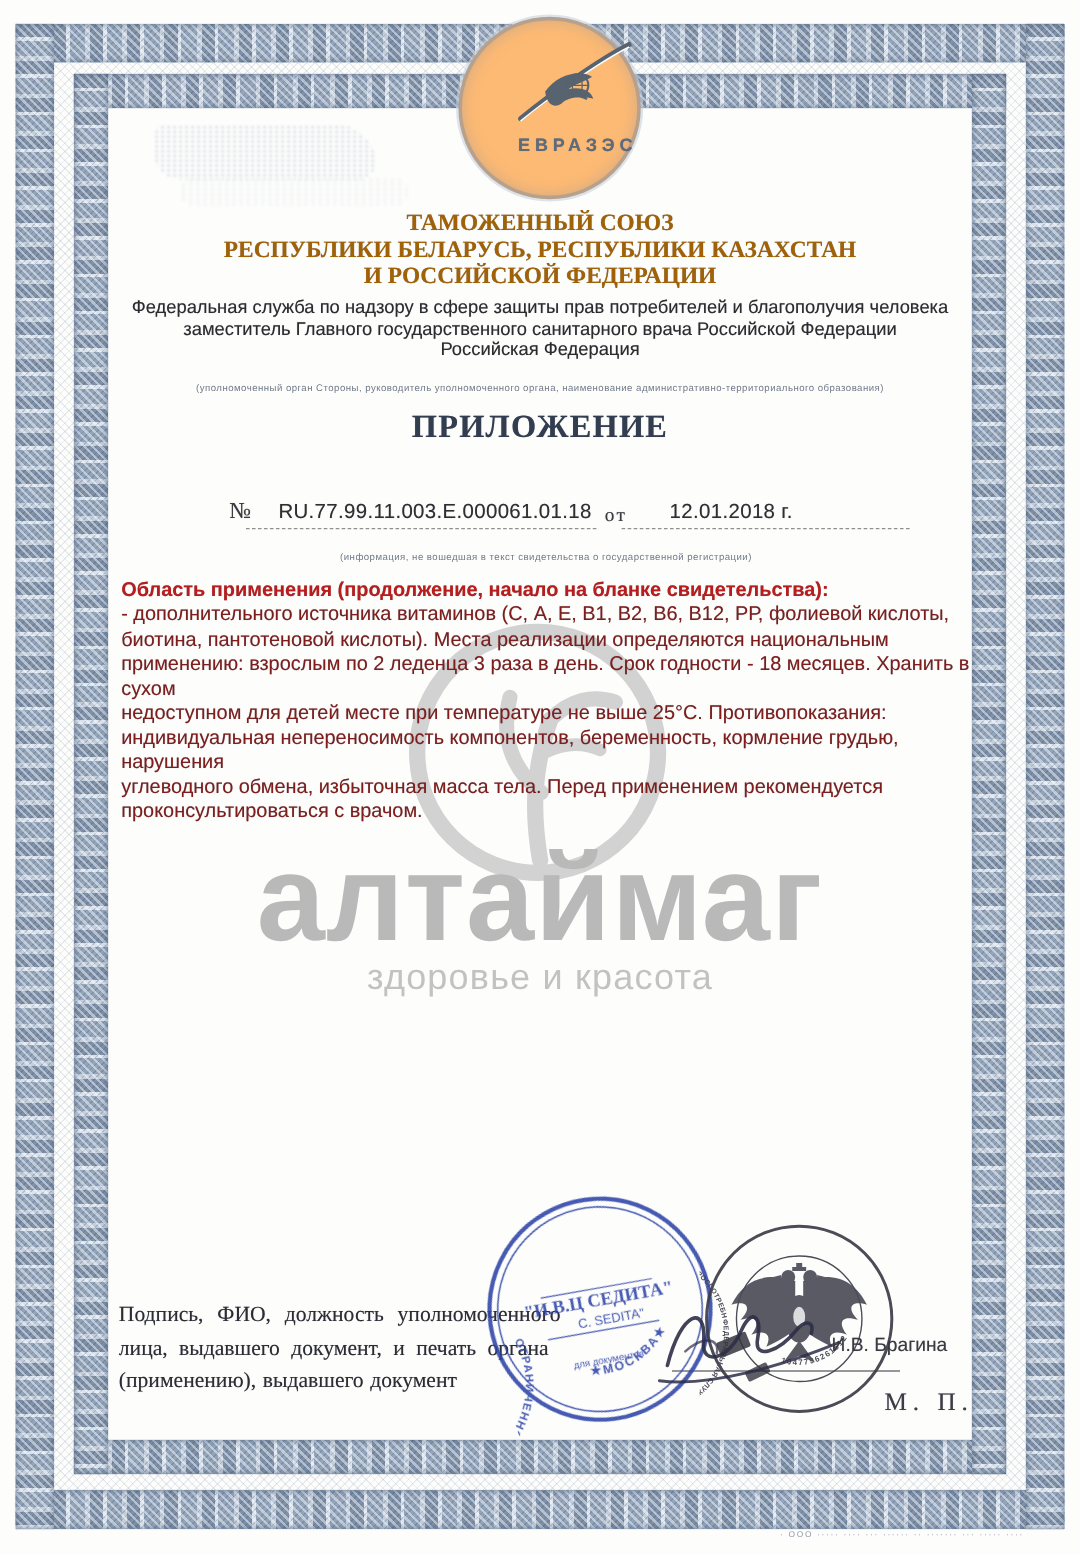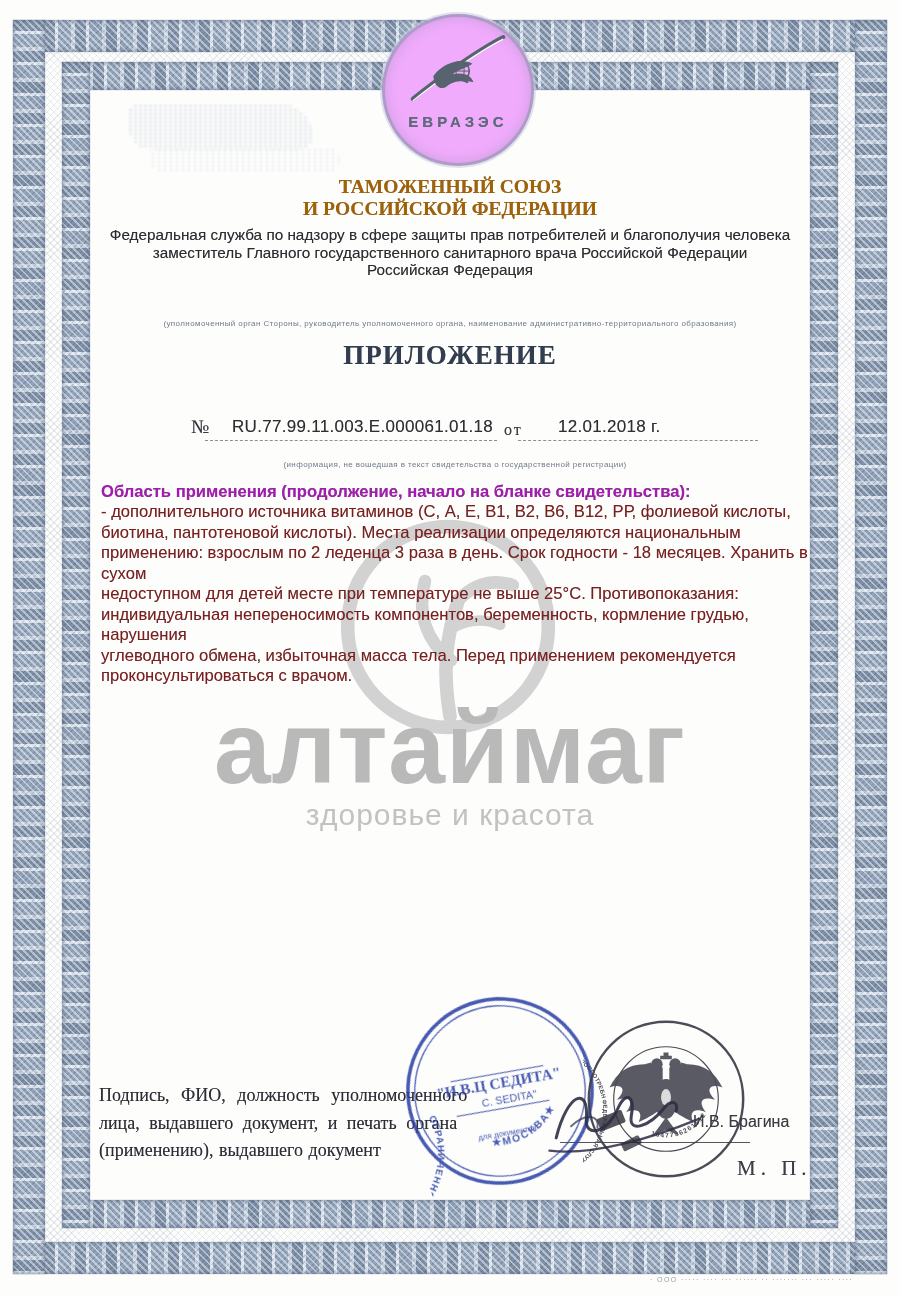--- a/index.html
+++ b/index.html
@@ -21,23 +21,23 @@
       repeating-linear-gradient(45deg, rgba(255,255,255,.45) 0 2px, transparent 2px 5px),
       repeating-linear-gradient(-45deg, rgba(50,70,100,.22) 0 1px, transparent 1px 4px),
       repeating-linear-gradient(to right, rgba(92,112,140,.55) 0 11px, rgba(222,230,240,.9) 11px 14px, rgba(125,145,170,.5) 14px 27px, rgba(200,210,224,.85) 27px 31px);}
   .gb-v{background-image:
       repeating-linear-gradient(45deg, rgba(255,255,255,.45) 0 2px, transparent 2px 5px),
       repeating-linear-gradient(-45deg, rgba(50,70,100,.22) 0 1px, transparent 1px 4px),
       repeating-linear-gradient(to bottom, rgba(92,112,140,.55) 0 11px, rgba(222,230,240,.9) 11px 14px, rgba(125,145,170,.5) 14px 27px, rgba(200,210,224,.85) 27px 31px);}
 
   
   .logo-circle{left:382px;top:14px;width:146px;height:146px;border-radius:50%;
-    background:#f0abfc;border:3px solid rgba(125,140,160,.55);
+    background:#fdba74;border:3px solid rgba(125,140,160,.55);
     box-shadow:inset 0 0 12px rgba(125,140,160,.35), 0 0 0 2px rgba(200,210,222,.6);
-    z-index:6;text-align:center;}
+    z-index:6;text-align:right;}
   .logo-label{position:absolute;left:0;right:0;top:96px;font-weight:bold;font-size:15px;
     letter-spacing:4px;color:#5d6b7c;text-shadow:0 0 .6px rgba(70,85,100,.6);}
 
   
   .blotch{left:128px;top:104px;width:185px;height:46px;opacity:.5;filter:blur(1px);
     background-image:radial-gradient(rgba(110,128,150,.55) 1px, transparent 1.5px);
     background-size:5px 4px;border-radius:12px 40px 18px 30px;z-index:3;}
   .blotch2{left:150px;top:148px;width:190px;height:24px;opacity:.35;filter:blur(1.2px);
     background-image:radial-gradient(rgba(110,128,150,.5) 1px, transparent 1.6px);
     background-size:6px 4px;border-radius:30px;z-index:3;}
@@ -61,21 +61,21 @@
   .no-value{left:232px;top:417px;font-size:17px;color:#2f2f33;letter-spacing:.3px;z-index:4;}
   .ot-label{left:504px;top:421px;font-family:"Liberation Serif",serif;font-size:16px;
     letter-spacing:2px;color:#3a3a40;z-index:4;}
   .date-value{left:558px;top:417px;font-size:17px;color:#2f2f33;letter-spacing:.3px;z-index:4;}
   .uline{border-top:1.6px dashed #7c7c80;height:0;z-index:4;opacity:.85;}
   .uline1{left:205px;top:440px;width:292px;}
   .uline2{left:518px;top:440px;width:240px;}
   .fine2{left:240px;top:460px;width:430px;text-align:center;z-index:4;}
 
   .body-block{left:101px;top:481px;width:722px;z-index:4;}
-  .body-heading{font-weight:bold;font-size:16.6px;line-height:21px;color:#a21caf;}
+  .body-heading{font-weight:bold;font-size:16.6px;line-height:21px;color:#b91c1c;}
   .body-line{font-size:16.6px;line-height:20.5px;color:#7f1d1d;}
 
   
   .wm-ring{left:333px;top:512px;width:230px;height:230px;z-index:2;opacity:.85;}
   .wm-brand{left:0;top:690px;width:900px;text-align:center;font-size:102px;font-weight:bold;
     color:#b9b9b9;letter-spacing:1px;z-index:2;}
   .wm-tagline{left:0;top:798px;width:900px;text-align:center;font-size:30px;
     color:#c2c2c2;letter-spacing:1px;z-index:2;}
 
   
@@ -126,20 +126,21 @@
       <circle cx="52" cy="37" r="9" fill="none" stroke="#57636f" stroke-width="1.6"></circle>
       <ellipse cx="52" cy="37" rx="4" ry="9" fill="none" stroke="#57636f" stroke-width="1"></ellipse>
       <line x1="43" y1="37" x2="61" y2="37" stroke="#57636f" stroke-width="1"></line>
       <path d="M30,50 C40,44 52,44 60,48" stroke="#57636f" stroke-width="2" fill="none"></path>
     </svg>
     <div class="logo-label">ЕВРАЗЭС</div>
   </div>
 
   <div class="abs header-block ink">
     <div class="h-serif">ТАМОЖЕННЫЙ СОЮЗ</div>
+    <div class="h-serif">РЕСПУБЛИКИ БЕЛАРУСЬ, РЕСПУБЛИКИ КАЗАХСТАН</div>
     <div class="h-serif">И РОССИЙСКОЙ ФЕДЕРАЦИИ</div>
     <div class="h-sans-wrap">
       <div class="h-sans">Федеральная служба по надзору в сфере защиты прав потребителей и благополучия человека</div>
       <div class="h-sans">заместитель Главного государственного санитарного врача Российской Федерации</div>
       <div class="h-sans">Российская Федерация</div>
     </div>
   </div>
   <div class="abs fineprint fine1">(уполномоченный орган Стороны, руководитель уполномоченного органа, наименование административно-территориального образования)</div>
 
   <div class="abs title-block ink">

